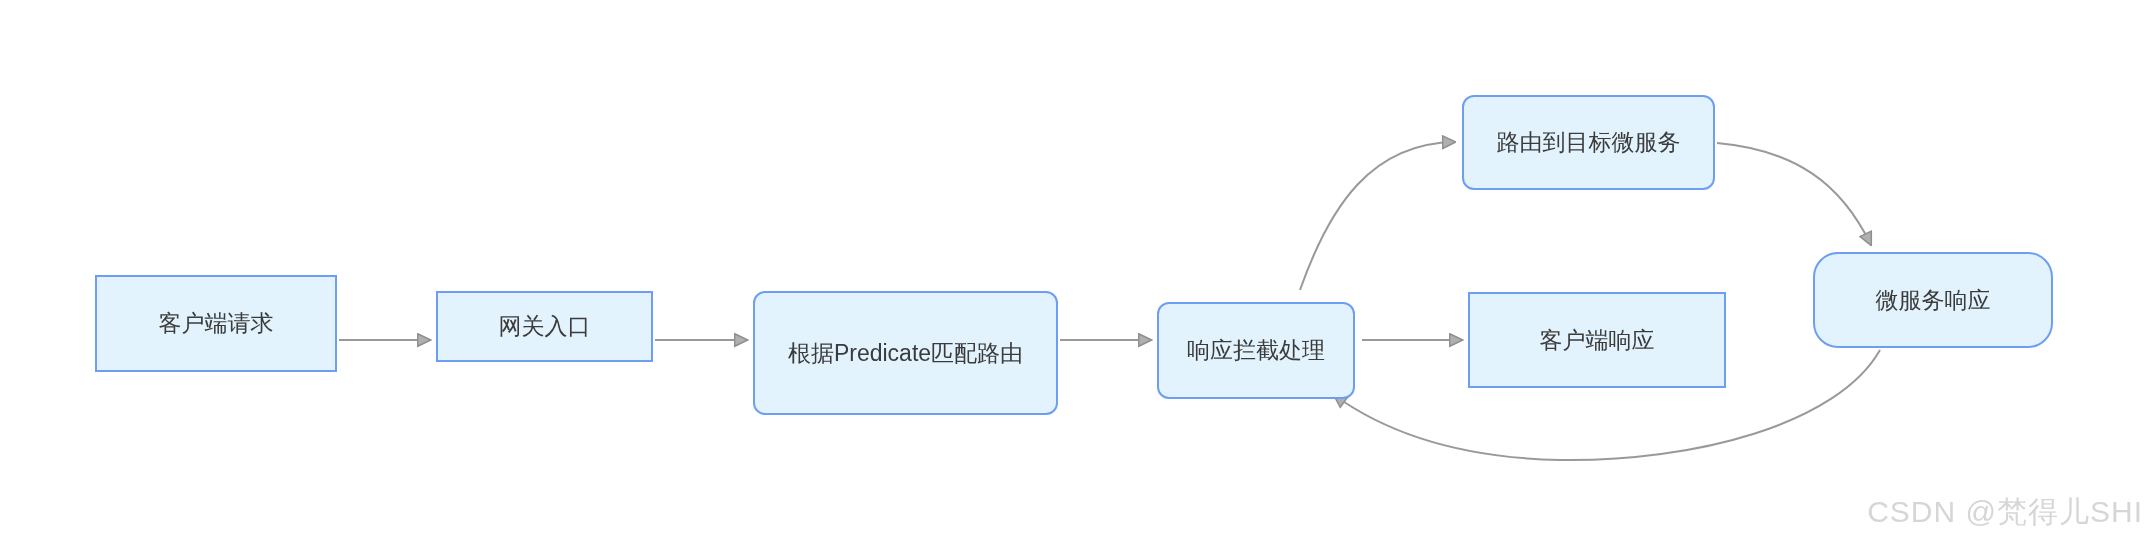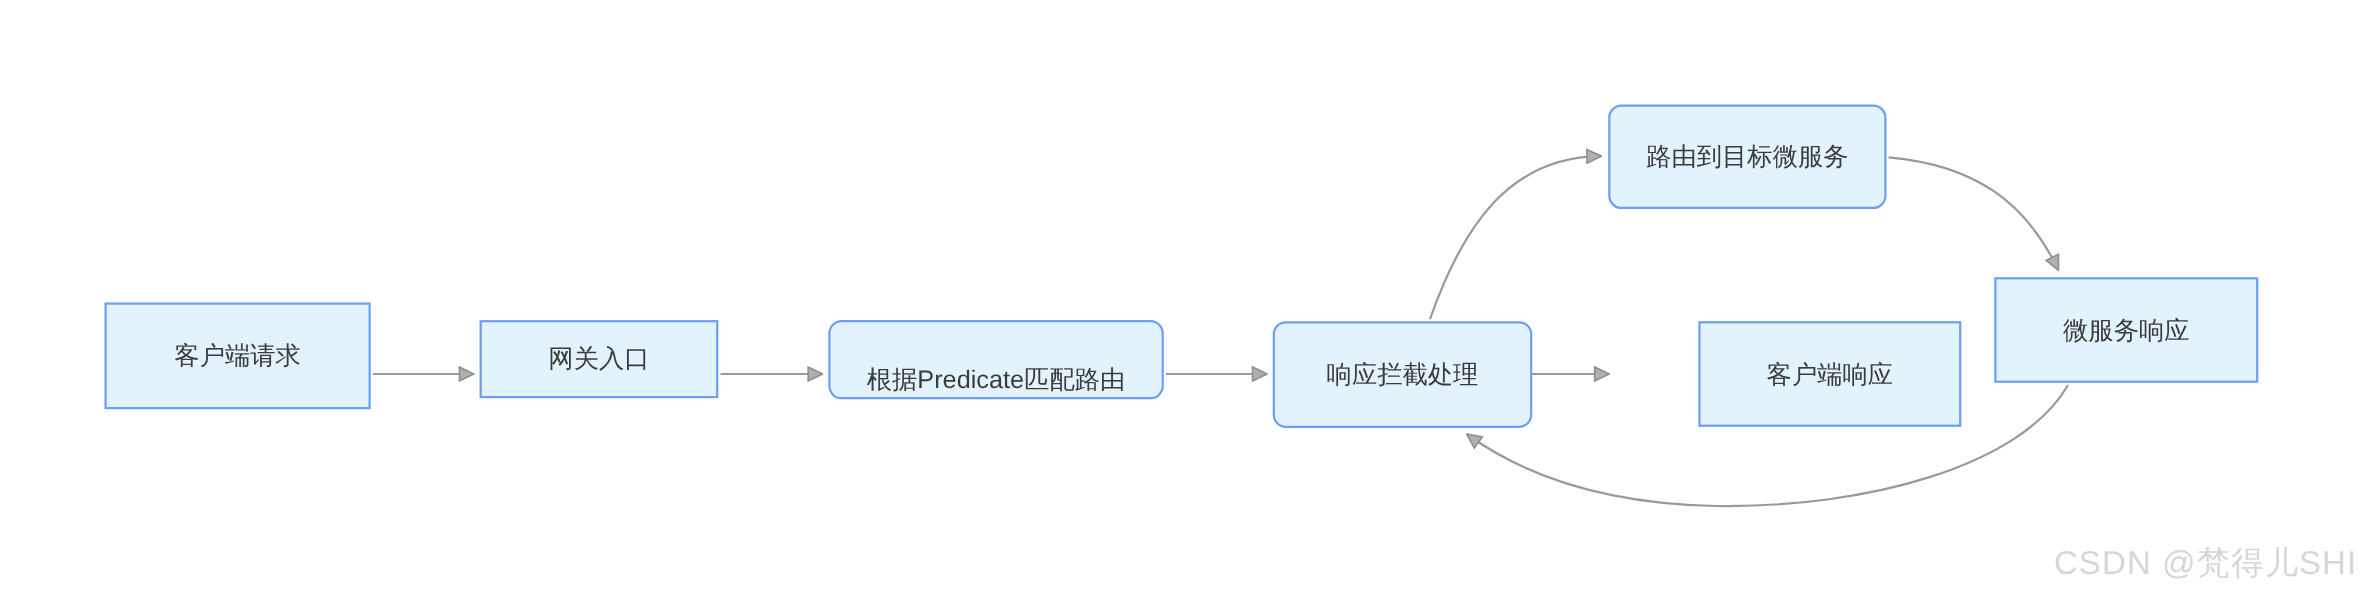--- a/index.html
+++ b/index.html
@@ -39,25 +39,25 @@
     display:flex;
     align-items:center;
     justify-content:center;
     text-align:center;
     white-space:nowrap;
   }
   .node.rounded{border-radius:12px;}
   
   .n-client-request   {left:95px;  top:275px; width:242px; height:97px;}
   .n-gateway-entry    {left:436px; top:291px; width:217px; height:71px;}
-  .n-predicate-match  {left:753px; top:291px; width:305px; height:72px;align-items:flex-end;}
-  .n-response-intercept{left:1157px;top:292px; width:236px; height:97px;font-family:Liberation Mono, monospace;}
+  .n-predicate-match  {left:753px; top:291px; width:305px; height:124px;}
+  .n-response-intercept{left:1157px;top:302px; width:198px; height:97px;font-family:Liberation Mono, monospace;}
   .n-route-target     {left:1462px;top:95px;  width:253px; height:95px;}
-  .n-client-response  {left:1544px;top:292px; width:239px; height:96px;}
-  .n-microservice-resp{left:1813px;top:252px; width:240px; height:96px;}
+  .n-client-response  {left:1468px;top:292px; width:258px; height:96px;}
+  .n-microservice-resp{left:1813px;top:252px; width:240px; height:96px;border-radius:25px;}
 
   .watermark{
     position:absolute;
     right:6px;
     top:492px;
     font-size:30px;
     letter-spacing:1px;
     color:var(--watermark-color);
     text-shadow:2px 2px 1px rgba(255,255,255,0.95), -1px -1px 0 rgba(255,255,255,0.5);
     white-space:nowrap;

